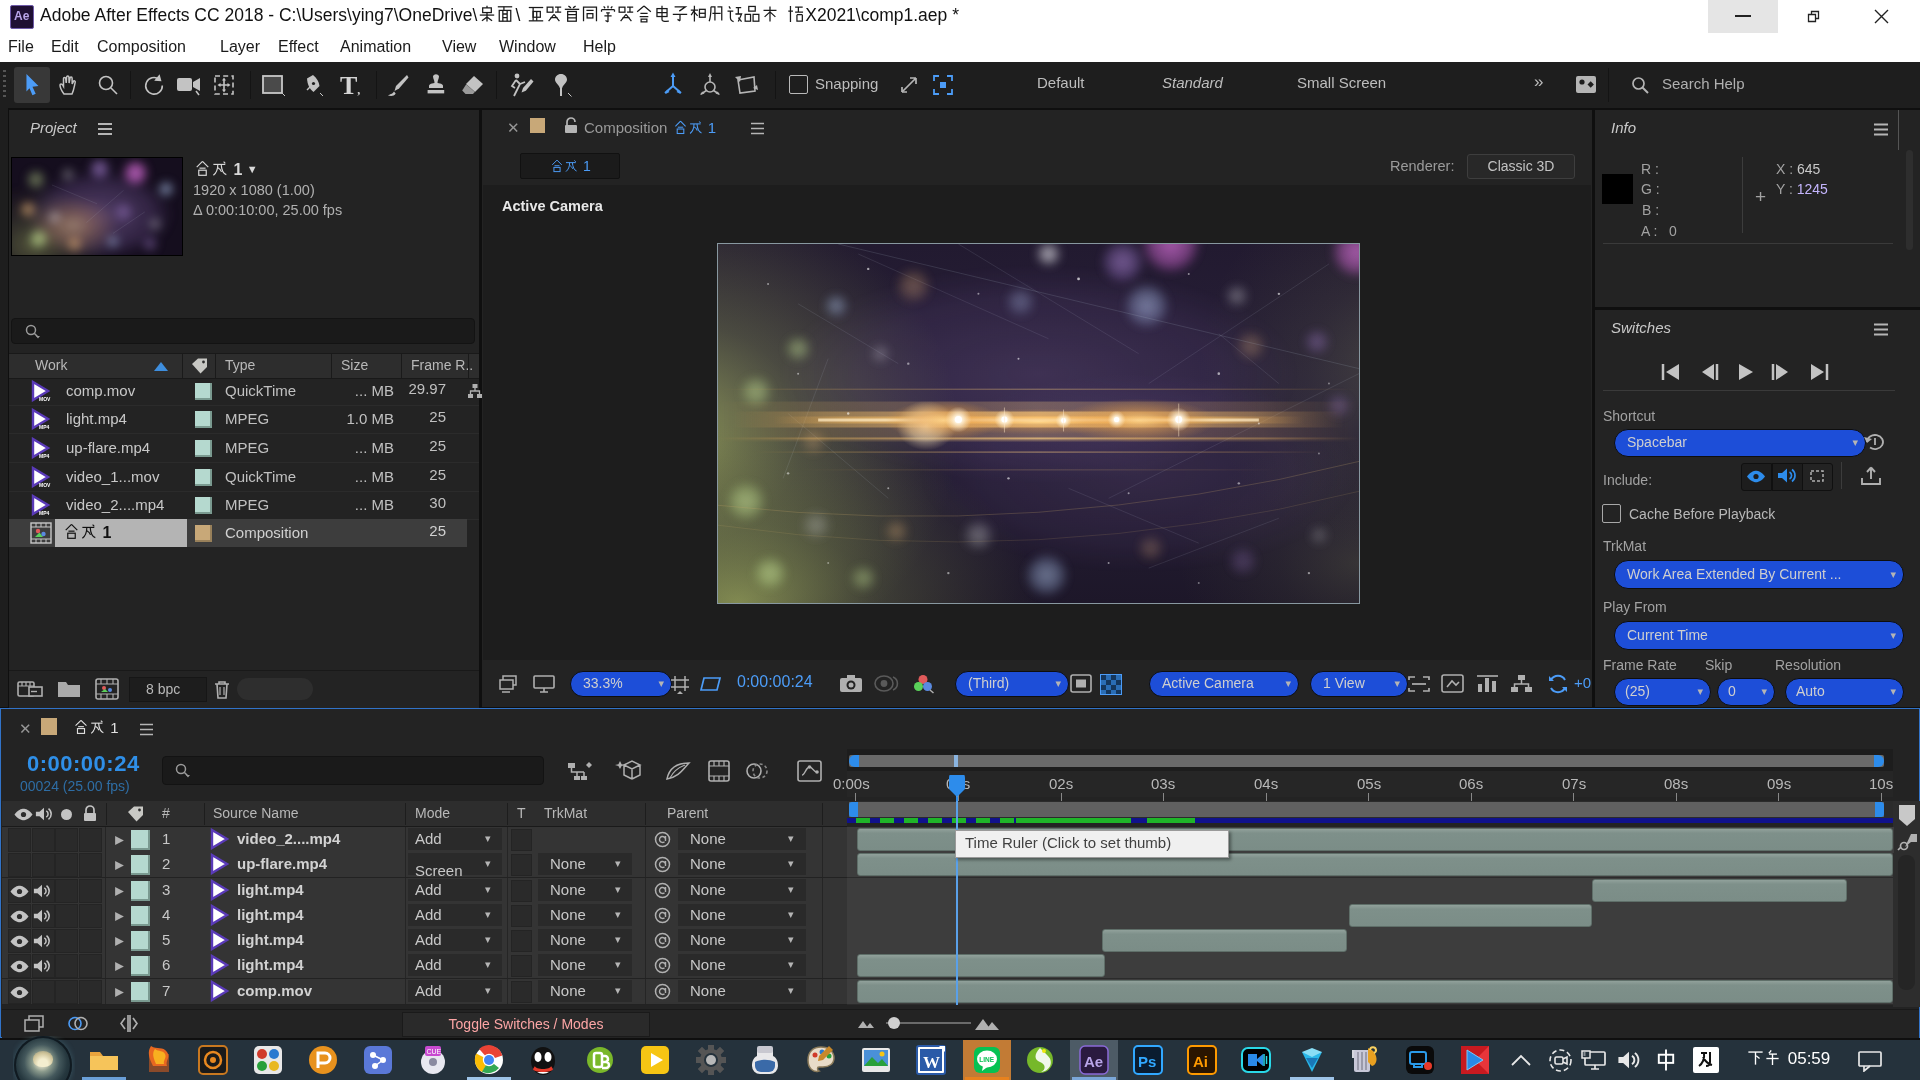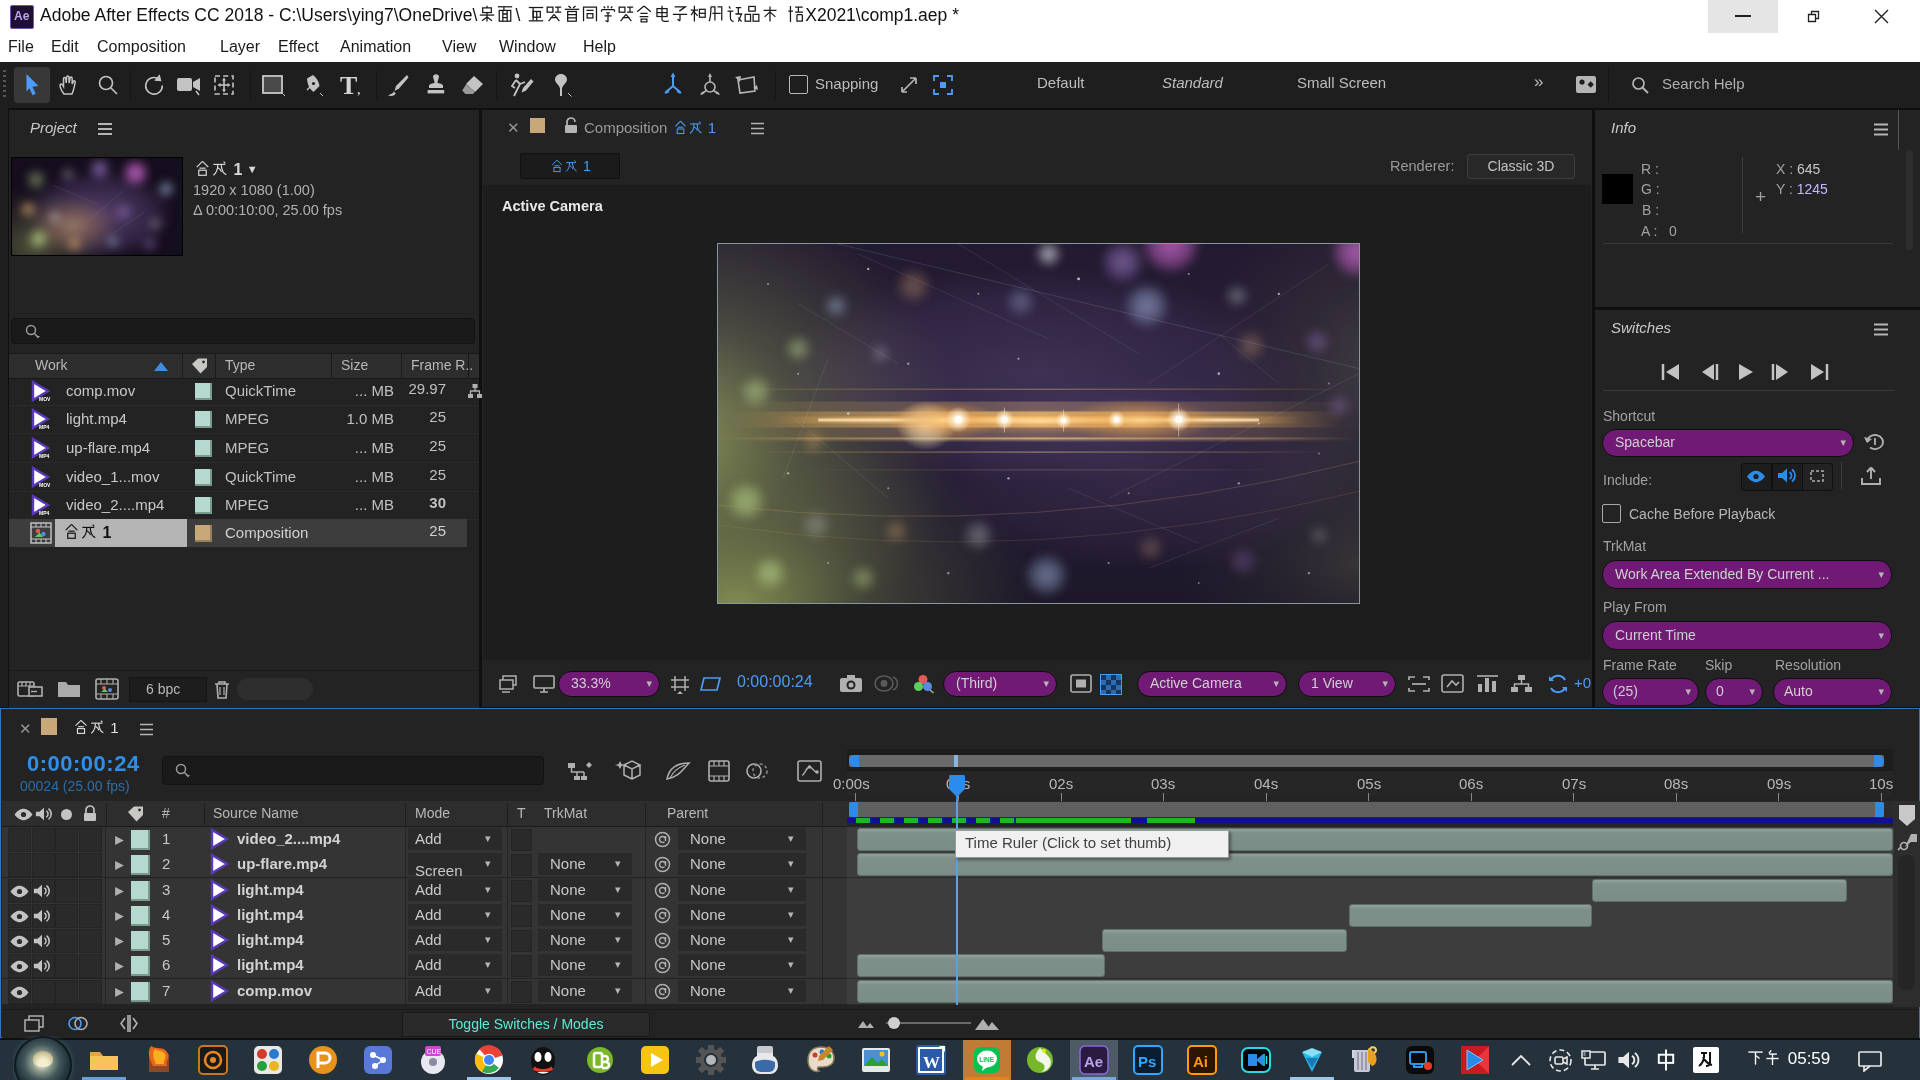--- a/index.html
+++ b/index.html
@@ -1,21 +1,21 @@
 <!DOCTYPE html>
 <html><head>
 <meta charset="utf-8">
 <style>
   html,body{margin:0;padding:0;width:1920px;height:1080px;overflow:hidden;background:#0f0f0f;
     font-family:"Liberation Sans",sans-serif;-webkit-font-smoothing:antialiased;}
   .abs{position:absolute;}
   .ico{stroke:#c3c3c3;fill:none;stroke-width:1.6;}
   .panel{position:absolute;background:#232323;}
   .ptitle{color:#c9c9c9;font-size:15px;font-style:italic;}
-  .dd{position:absolute;background:#701a75;border:1px solid #0e0e0e;border-radius:14px;color:#cfcfcf;font-size:14px;}
+  .dd{position:absolute;background:#1d4ed8;border:1px solid #0e0e0e;border-radius:14px;color:#cfcfcf;font-size:14px;margin-left:12px;}
   .ddv{position:absolute;right:7px;top:50%;transform:translateY(-55%);color:#b5b5b5;font-size:11px;}
   .lbl{position:absolute;color:#a2a2a2;font-size:14px;}
   .cjk{display:inline-block;vertical-align:-2px;stroke:#1a1a1a;}
 </style>
 </head>
 <body>
 
 <div class="abs" style="left:0;top:0;width:1920px;height:33px;background:#ffffff;">
   <div class="abs" style="left:10px;top:5px;width:22px;height:22px;background:#1f1033;border:1px solid #6e5aa8;border-radius:2px;">
     <div class="abs" style="left:3px;top:3px;font-size:12px;font-weight:bold;color:#b9a5e8;">Ae</div>
@@ -293,21 +293,21 @@
 </div>
 <div class="abs" style="left:0;top:114px;width:470px;height:28px;border-bottom:1px solid #2b2b2b;">
 <svg class="abs" style="left:20px;top:3px;" width="22" height="22" viewBox="0 0 22 22">
           <path d="M4 2 L19 11 L4 20 Z" fill="#fff" stroke="#5a3ab8" stroke-width="2.4"></path>
           <text x="10" y="21" font-size="5" fill="#fff" font-weight="bold">MP4</text>
         </svg>
 <span class="abs" style="left:57px;top:5px;color:#c8c8c8;font-size:15px;">video_2....mp4</span>
 <div class="abs" style="left:186px;top:6px;width:15px;height:15px;background:#b5d9cf;border-right:2px solid #7a9a90;border-bottom:2px solid #7a9a90;"></div>
 <span class="abs" style="left:216px;top:5px;color:#c0c0c0;font-size:15px;">MPEG</span>
 <span class="abs" style="left:325px;top:5px;width:60px;text-align:right;color:#c0c0c0;font-size:15px;">... MB</span>
-<span class="abs" style="left:395px;top:3px;width:42px;text-align:right;color:#c0c0c0;font-size:15px;font-weight:bold;">30</span>
+<span class="abs" style="left:395px;top:3px;width:42px;text-align:right;color:#c0c0c0;font-size:15px;">30</span>
 </div>
 <div class="abs" style="left:0;top:142px;width:458px;height:28px;background:#3d3d3d;">
 <svg class="abs" style="left:21px;top:3px;" width="22" height="22" viewBox="0 0 22 22">
           <rect x="1" y="1" width="20" height="20" fill="#3d3d3d" stroke="#c8c8c8" stroke-width="1.4"></rect>
           <path d="M1 5 H21 M1 17 H21 M6 1 V5 M11 1 V5 M16 1 V5 M6 17 V21 M11 17 V21 M16 17 V21" stroke="#c8c8c8" stroke-width="1"></path>
           <circle cx="8" cy="9" r="2.2" fill="#e05a5a"></circle>
           <path d="M5 15 L9.5 10.5 L13 15 Z" fill="#5ad05a"></path>
           <circle cx="13.5" cy="12" r="2.2" fill="#5a8ae0"></circle>
         </svg>
 <div class="abs" style="left:46px;top:0px;width:132px;height:28px;background:#b4b4b4;"></div>
@@ -332,21 +332,21 @@
         <path d="M1 3 H9 L11 6 H23 V18 H1 Z" fill="#aaaaaa"></path>
       </svg>
     <svg class="abs" style="left:86px;top:7px;" width="24" height="22" viewBox="0 0 24 22">
         <rect x="1" y="1" width="22" height="20" rx="2" stroke="#b0b0b0" fill="none" stroke-width="1.6"></rect>
         <path d="M1 6 H23 M1 16 H23 M6 1 V6 M12 1 V6 M18 1 V6 M6 16 V21 M12 16 V21 M18 16 V21" stroke="#b0b0b0" stroke-width="1.1"></path>
         <circle cx="9" cy="10" r="2" fill="#e05a5a"></circle>
         <path d="M6 14 L10 11 L13 14 Z" fill="#5ad05a"></path>
         <circle cx="15" cy="12" r="2" fill="#5a8ae0"></circle>
       </svg>
     <div class="abs" style="left:120px;top:6px;width:76px;height:23px;background:#1d1d1d;border:1px solid #161616;"></div>
-    <div class="abs" style="left:137px;top:10px;color:#b8b8b8;font-size:14px;">6 bpc</div>
+    <div class="abs" style="left:137px;top:10px;color:#b8b8b8;font-size:14px;">8 bpc</div>
     <svg class="abs" style="left:204px;top:8px;" width="18" height="20" viewBox="0 0 18 20">
         <path d="M2 5 H16 M6 5 V3 H12 V5 M4 5 L5 19 H13 L14 5" stroke="#b0b0b0" fill="none" stroke-width="1.6"></path>
         <path d="M7 8 V16 M11 8 V16" stroke="#b0b0b0" stroke-width="1.2"></path>
       </svg>
     <div class="abs" style="left:228px;top:7px;width:76px;height:22px;background:#2e2e2e;border-radius:11px;"></div>
   </div>
 </div>
 
 <div class="panel" style="left:482px;top:110px;width:1110px;height:597px;">
 
@@ -1002,21 +1002,21 @@
         <rect x="1" y="5" width="14" height="11" fill="#232323" stroke="#b0b0b0" stroke-width="1.5"></rect>
       </svg>
     <svg class="abs" style="left:66px;top:5px;" width="20" height="17" viewBox="0 0 20 17">
         <circle cx="7" cy="8.5" r="6" stroke="#4c9cf7" fill="none" stroke-width="1.6"></circle>
         <circle cx="13" cy="8.5" r="6" stroke="#b0b0b0" fill="none" stroke-width="1.6"></circle>
       </svg>
     <svg class="abs" style="left:118px;top:4px;" width="18" height="19" viewBox="0 0 18 19">
         <path d="M5 4 L1 9.5 L5 15 M13 4 L17 9.5 L13 15" stroke="#b0b0b0" fill="none" stroke-width="1.7"></path>
         <path d="M7 1 h4 v17 h-4 Z" fill="#b0b0b0" opacity="0.8"></path>
       </svg>
-    <div class="abs" style="left:400px;top:2px;width:246px;height:23px;background:#2a2a2a;border:1px solid #1a1a1a;color:#5eead4;font-size:14px;text-align:center;line-height:23px;">Toggle Switches / Modes</div>
+    <div class="abs" style="left:400px;top:2px;width:246px;height:23px;background:#2a2a2a;border:1px solid #1a1a1a;color:#fca5a5;font-size:14px;text-align:center;line-height:23px;">Toggle Switches / Modes</div>
     <svg class="abs" style="left:855px;top:8px;" width="18" height="11" viewBox="0 0 18 11">
         <path d="M1 10 L6 3 L11 10 Z M9 10 L13 5 L17 10 Z" fill="#b0b0b0"></path>
       </svg>
     <div class="abs" style="left:884px;top:12px;width:85px;height:2px;background:#6a6a6a;"></div>
     <div class="abs" style="left:886px;top:7px;width:12px;height:12px;background:#d0d0d0;border-radius:50%;"></div>
     <svg class="abs" style="left:972px;top:5px;" width="26" height="16" viewBox="0 0 26 16">
         <path d="M1 15 L9 4 L17 15 Z M12 15 L18 7 L25 15 Z" fill="#b0b0b0"></path>
       </svg>
   </div>
 </div>

